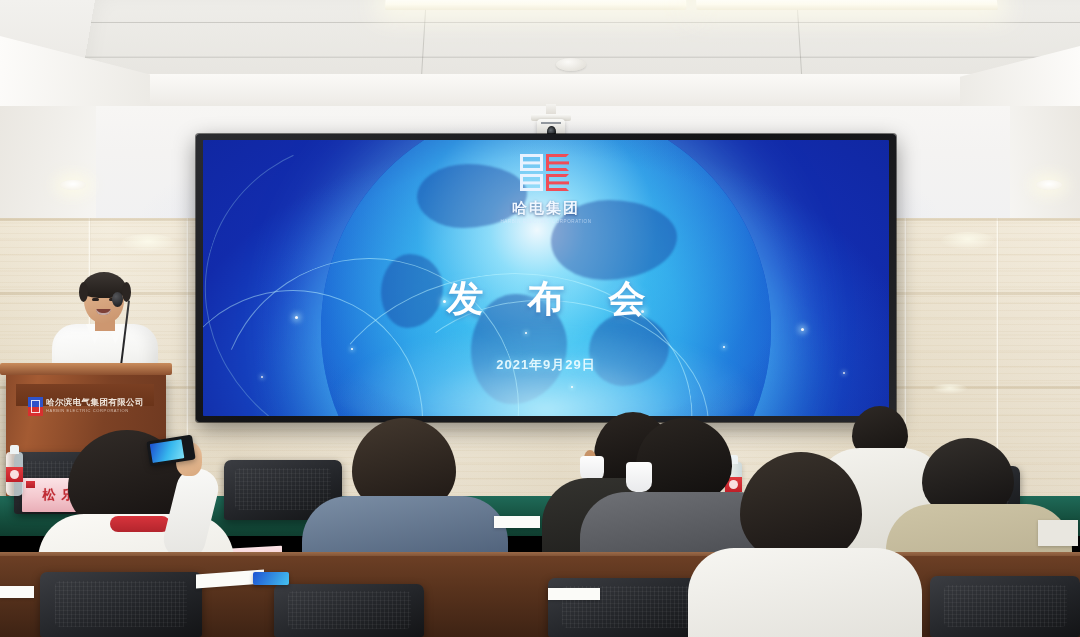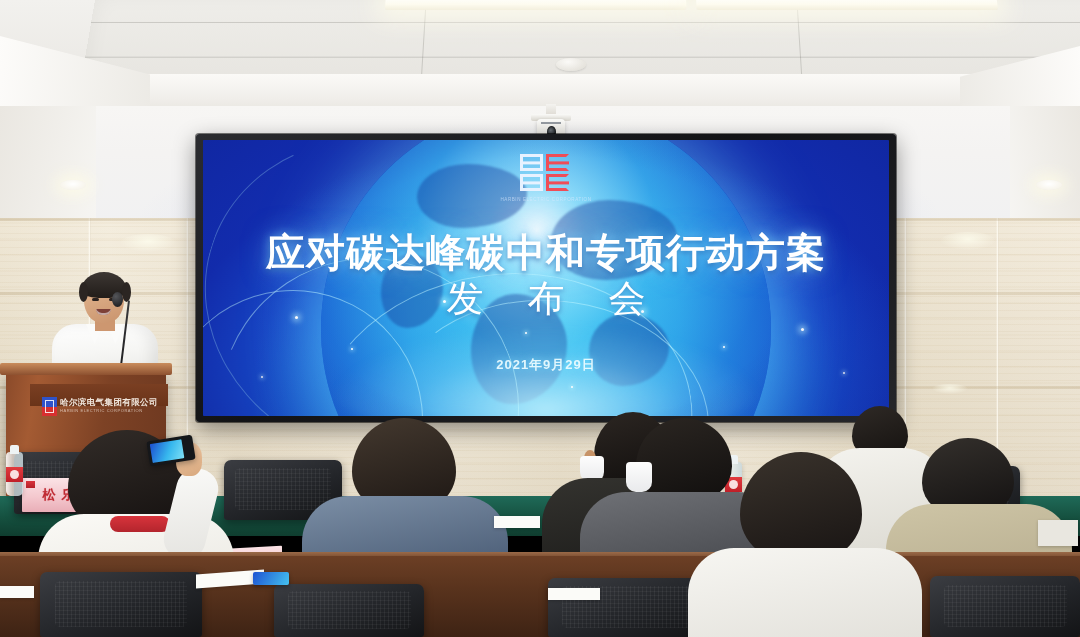--- a/index.html
+++ b/index.html
@@ -210,21 +210,21 @@
 
   
   .scr-title {
     position:absolute; left:0; right:0; top:86px; text-align:center;
     font-size:39px; font-weight:700; letter-spacing:1px; color:#ffffff;
     text-shadow:0 0 10px rgba(120,210,255,.85), 0 2px 5px rgba(0,35,120,.55),
                 0 0 26px rgba(150,225,255,.5);
   }
   .scr-title2 {
     position:absolute; left:0; right:0; top:134px; text-align:center;
-    font-size:37px; font-weight:400; letter-spacing:44px; text-indent:44px;
+    font-size:37px; font-weight:700; letter-spacing:44px; text-indent:44px;
     color:#ffffff;
     text-shadow:0 0 10px rgba(120,210,255,.85), 0 2px 5px rgba(0,35,120,.55);
   }
   .scr-sub {
     position:absolute; left:0; right:0; top:196px; text-align:center;
     font-size:12px; letter-spacing:2.5px; color:rgba(238,252,255,.90);
     text-shadow:0 0 8px rgba(130,225,255,.9);
   }
   .scr-date {
     position:absolute; left:0; right:0; top:216px; text-align:center;
@@ -237,21 +237,21 @@
     position:absolute; left:6px; top:372px; width:160px; height:130px;
     background:linear-gradient(100deg,#8a4a2a 0%, #a45b33 18%, #7d4225 58%, #6d3820 100%);
     box-shadow:0 5px 14px rgba(0,0,0,.35);
   }
   .podium-top {
     position:absolute; left:-6px; top:-9px; width:172px; height:12px;
     background:linear-gradient(#c98c5c,#8d5130);
     border-radius:2px;
   }
   .podium-strip {
-    position:absolute; left:24px; top:12px; width:138px; height:22px;
+    position:absolute; left:10px; top:12px; width:138px; height:22px;
     background:linear-gradient(#7a3f22,#6a3419);
   }
   .podium-cn {
     position:absolute; left:30px; top:13px; font-size:8.5px; font-weight:700;
     letter-spacing:.4px; color:#f0e6dc; white-space:nowrap;
   }
   .podium-en {
     position:absolute; left:30px; top:24px; font-size:4px; letter-spacing:.6px;
     color:rgba(240,225,215,.72); white-space:nowrap;
   }
@@ -506,24 +506,24 @@
 
       <div class="scr-vign"></div>
 
       <div class="logo-wrap">
         <div class="logo-mark">
           <div class="lg-cell lg-blue lg-h" style="left:0;top:0;"></div>
           <div class="lg-cell lg-red lg-e lg-e2" style="left:26px;top:0;"></div>
           <div class="lg-cell lg-blue lg-h" style="left:0;top:20px;"></div>
           <div class="lg-cell lg-red lg-e lg-e2" style="left:26px;top:20px;"></div>
         </div>
+        <div class="logo-cn">哈电集团</div>
         <div class="logo-en">HARBIN ELECTRIC CORPORATION</div>
       </div>
 
-      <div class="scr-title">应对碳达峰碳中和专项行动方案</div>
       <div class="scr-title2">发布会</div>
       <div class="scr-date">2021年9月29日</div>
     </div>
   </div>
 
   <div class="speaker">
     <div class="sp-body"></div>
     <div class="sp-collar-l"></div>
     <div class="sp-collar-r"></div>
     <div class="sp-neck"></div>

